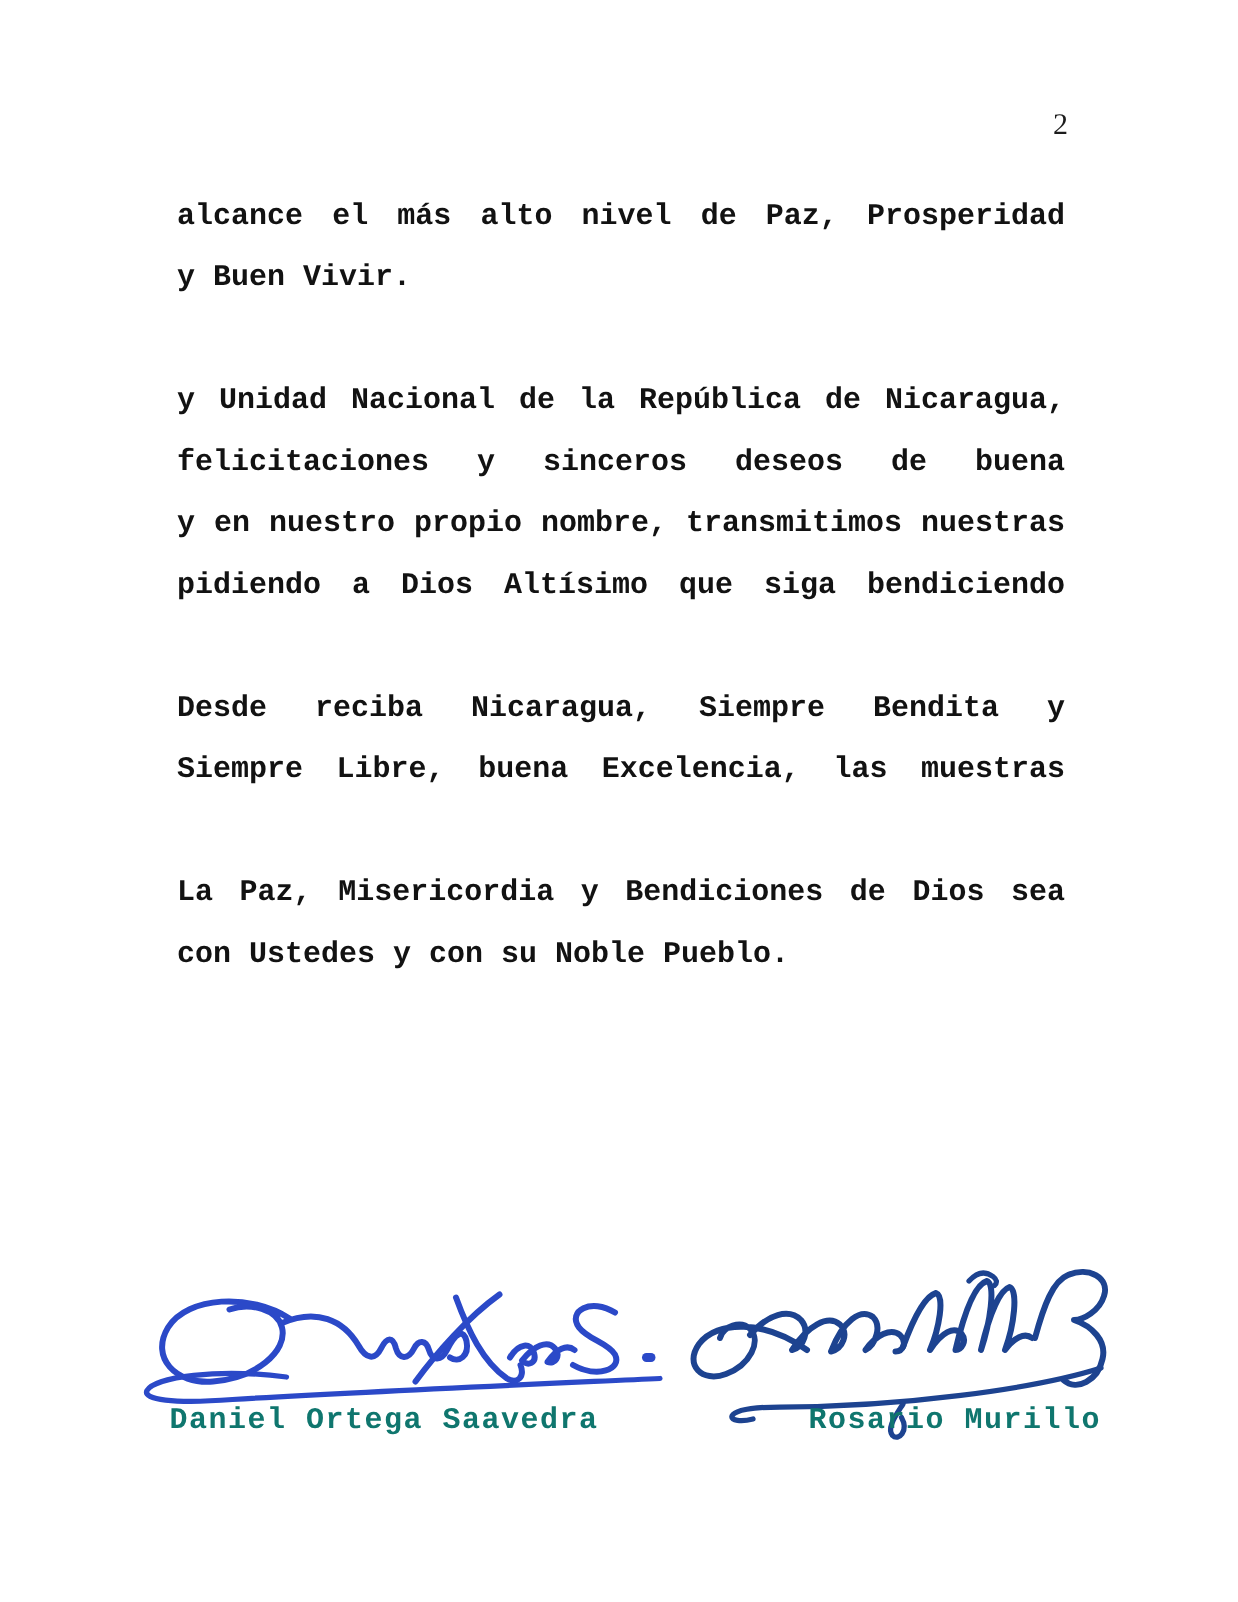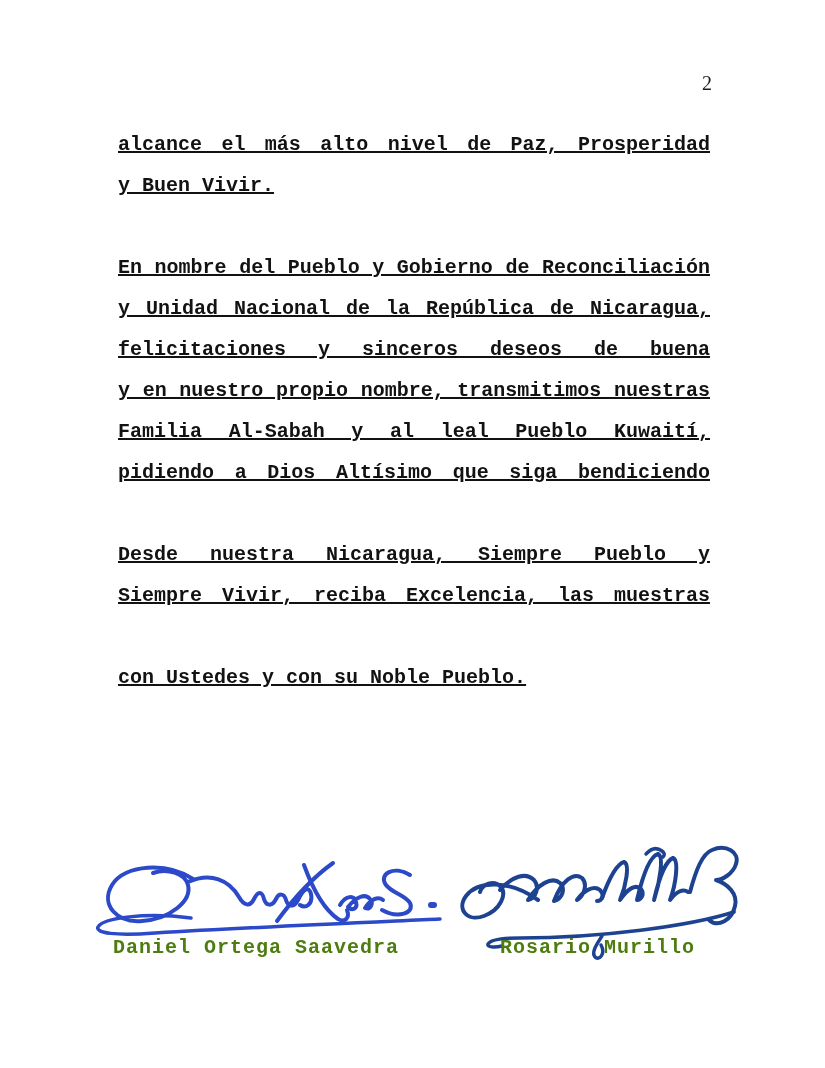--- a/index.html
+++ b/index.html
@@ -39,73 +39,71 @@
     padding: 0;
   }
   .para:last-child { margin-bottom: 0; }
   .line {
     display: block;
     height: 41px;
     line-height: 41px;
     text-align: justify;
     text-align-last: justify;
     white-space: normal;
-    text-decoration: underline;
   }
   .line.last {
     text-align: right;
     text-align-last: left;
   }
   .sig-svg {
     position: absolute;
     pointer-events: none;
   }
   .sig-svg.ortega { left: 93px;  top: 852px; }
   .sig-svg.murillo { left: 450px; top: 840px; }
   .sig-name {
     position: absolute;
     top: 936px;
     font-size: 20px;
     font-weight: 700;
     letter-spacing: 1px;
-    color: #4d7c0f;
+    color: #0f766e;
     white-space: nowrap;
   }
   .sig-name.ortega { left: 113px; }
-  .sig-name.murillo { left: 500px; }
+  .sig-name.murillo { left: 539px; }
 </style>
 </head>
 <body>
 
 <div class="page">
 
   <div class="page-number">2</div>
 
   <div class="letter-body">
 
     <p class="para">
       <span class="line">alcance el más alto nivel de Paz, Prosperidad</span>
       <span class="line last">y Buen Vivir.</span>
     </p>
 
     <p class="para">
-      <span class="line">En nombre del Pueblo y Gobierno de Reconciliación</span>
       <span class="line">y Unidad Nacional de la República de Nicaragua,</span>
       <span class="line">felicitaciones y sinceros deseos de buena</span>
       <span class="line">y en nuestro propio nombre, transmitimos nuestras</span>
-      <span class="line">Familia Al-Sabah y al leal Pueblo Kuwaití,</span>
       <span class="line">pidiendo a Dios Altísimo que siga bendiciendo</span>
     </p>
 
     <p class="para">
-      <span class="line">Desde nuestra Nicaragua, Siempre Pueblo y</span>
-      <span class="line">Siempre Vivir, reciba Excelencia, las muestras</span>
+      <span class="line">Desde reciba Nicaragua, Siempre Bendita y</span>
+      <span class="line">Siempre Libre, buena Excelencia, las muestras</span>
     </p>
 
     <p class="para">
+      <span class="line">La Paz, Misericordia y Bendiciones de Dios sea</span>
       <span class="line last">con Ustedes y con su Noble Pueblo.</span>
     </p>
 
   </div>
 
   <svg class="sig-svg ortega" width="352" height="88" viewBox="0 0 352 88" xmlns="http://www.w3.org/2000/svg">
     <g fill="none" stroke="#2b49c8" stroke-width="4" stroke-linecap="round" stroke-linejoin="round">
       <path d="M 100 27 C 74 10 32 12 19 33 C 7 53 24 71 49 69 C 77 67 99 49 95 33 C 92 21 74 16 60 21"></path>
       <path d="M 95 30 C 118 20 136 28 146 45 C 151 54 157 55 161 47 C 165 39 169 39 171 47 C 173 54 179 55 183 47 C 186 41 191 41 193 48 C 195 55 201 56 205 48 C 211 36 216 34 218 42 C 220 52 213 57 207 53"></path>
       <path d="M 184 69 C 198 50 219 26 240 11"></path>

